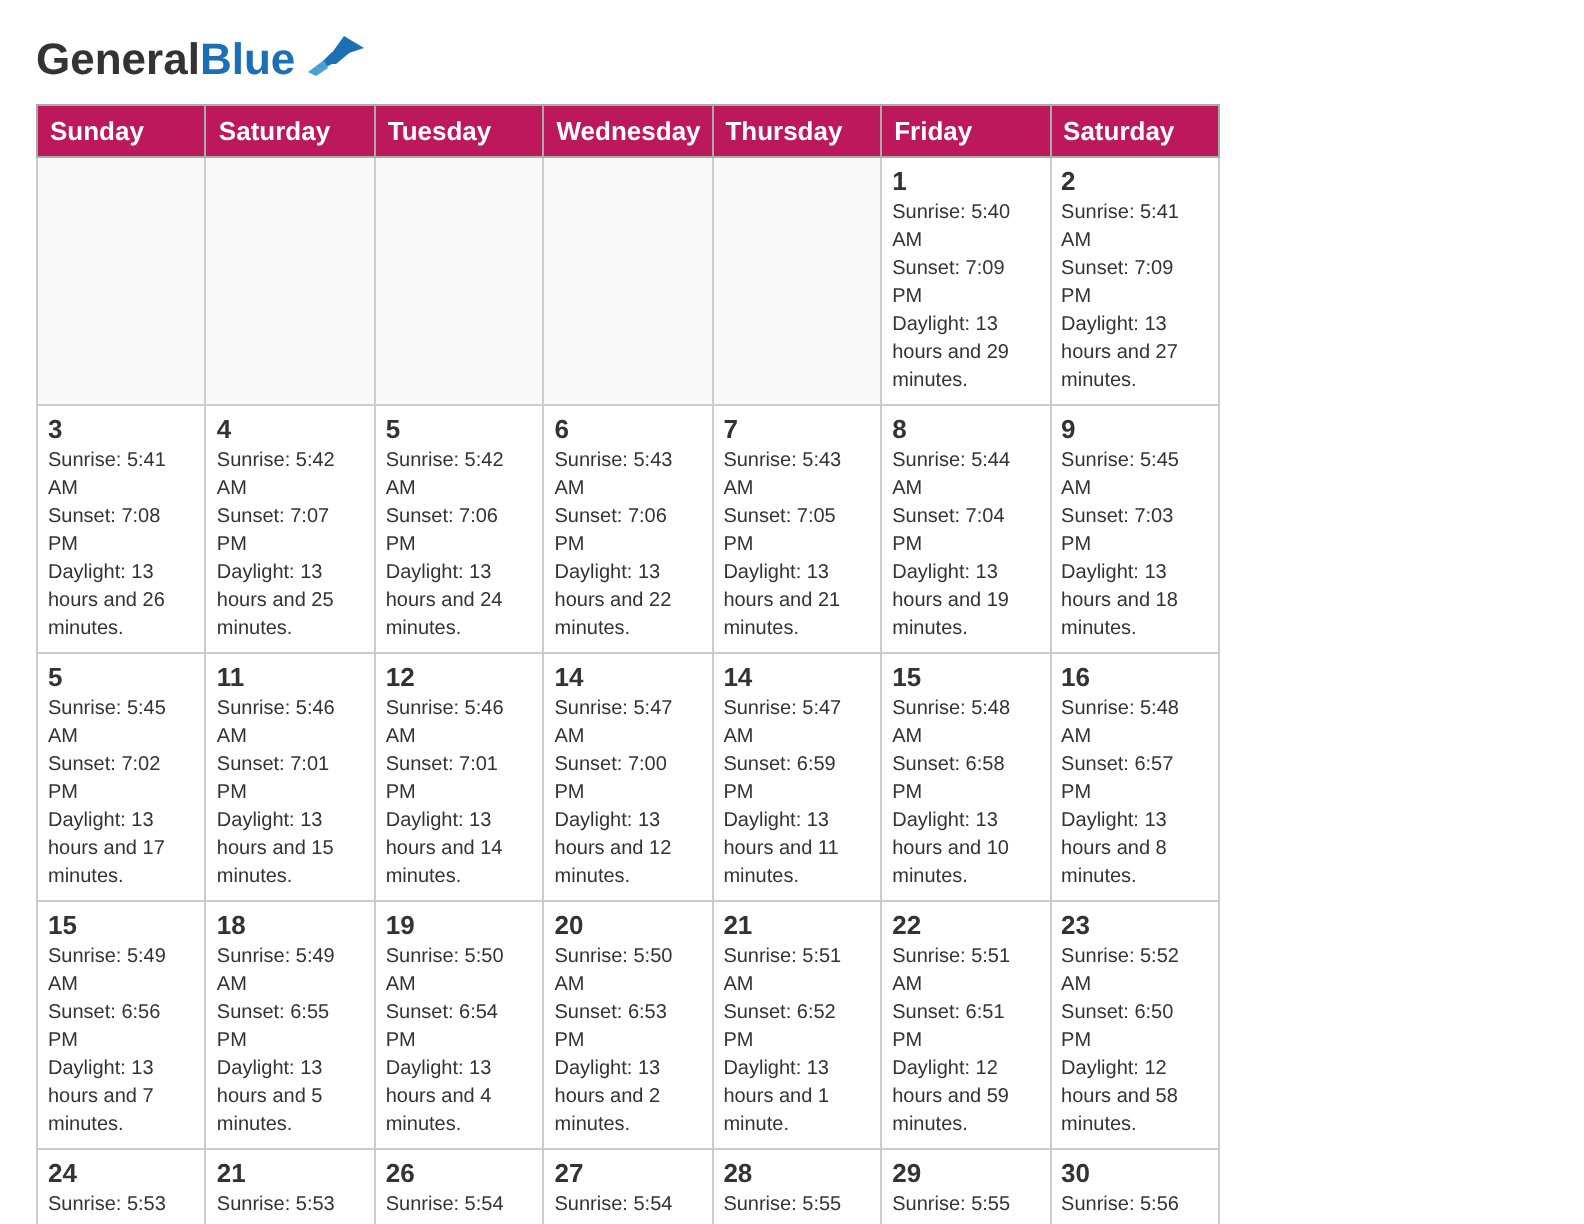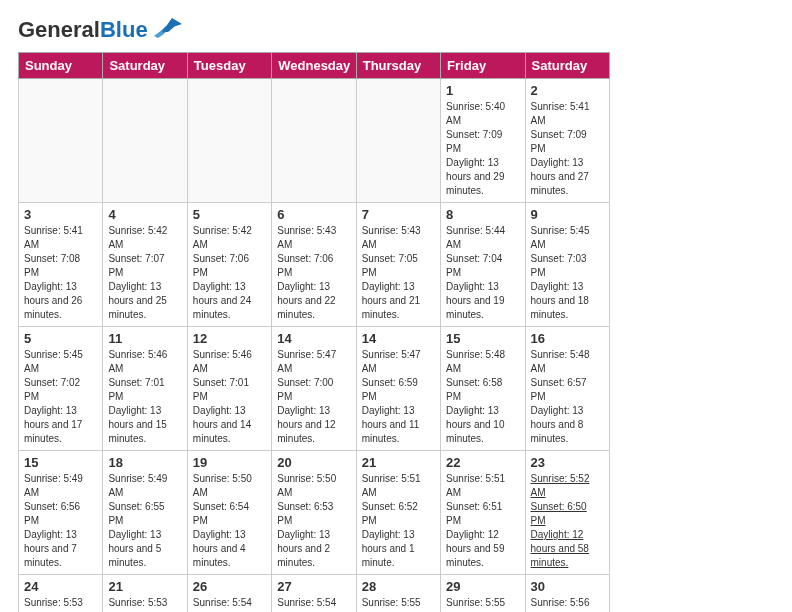--- a/index.html
+++ b/index.html
@@ -263,21 +263,21 @@
 Daylight: 13 hours and 1 minute.</div>
           </td>
           <td>
             <span class="day-num">22</span>
             <div class="day-info" style="white-space: pre-line;">Sunrise: 5:51 AM
 Sunset: 6:51 PM
 Daylight: 12 hours and 59 minutes.</div>
           </td>
           <td>
             <span class="day-num">23</span>
-            <div class="day-info" style="white-space: pre-line; text-decoration: underline;">Sunrise: 5:52 AM
+            <div class="day-info" style="white-space: pre-line;">Sunrise: 5:52 AM
 Sunset: 6:50 PM
 Daylight: 12 hours and 58 minutes.</div>
           </td>
         </tr>
         <tr>
           <td>
             <span class="day-num">24</span>
             <div class="day-info" style="white-space: pre-line;">Sunrise: 5:53 AM
 Sunset: 6:49 PM
 Daylight: 12 hours and 56 minutes.</div>

